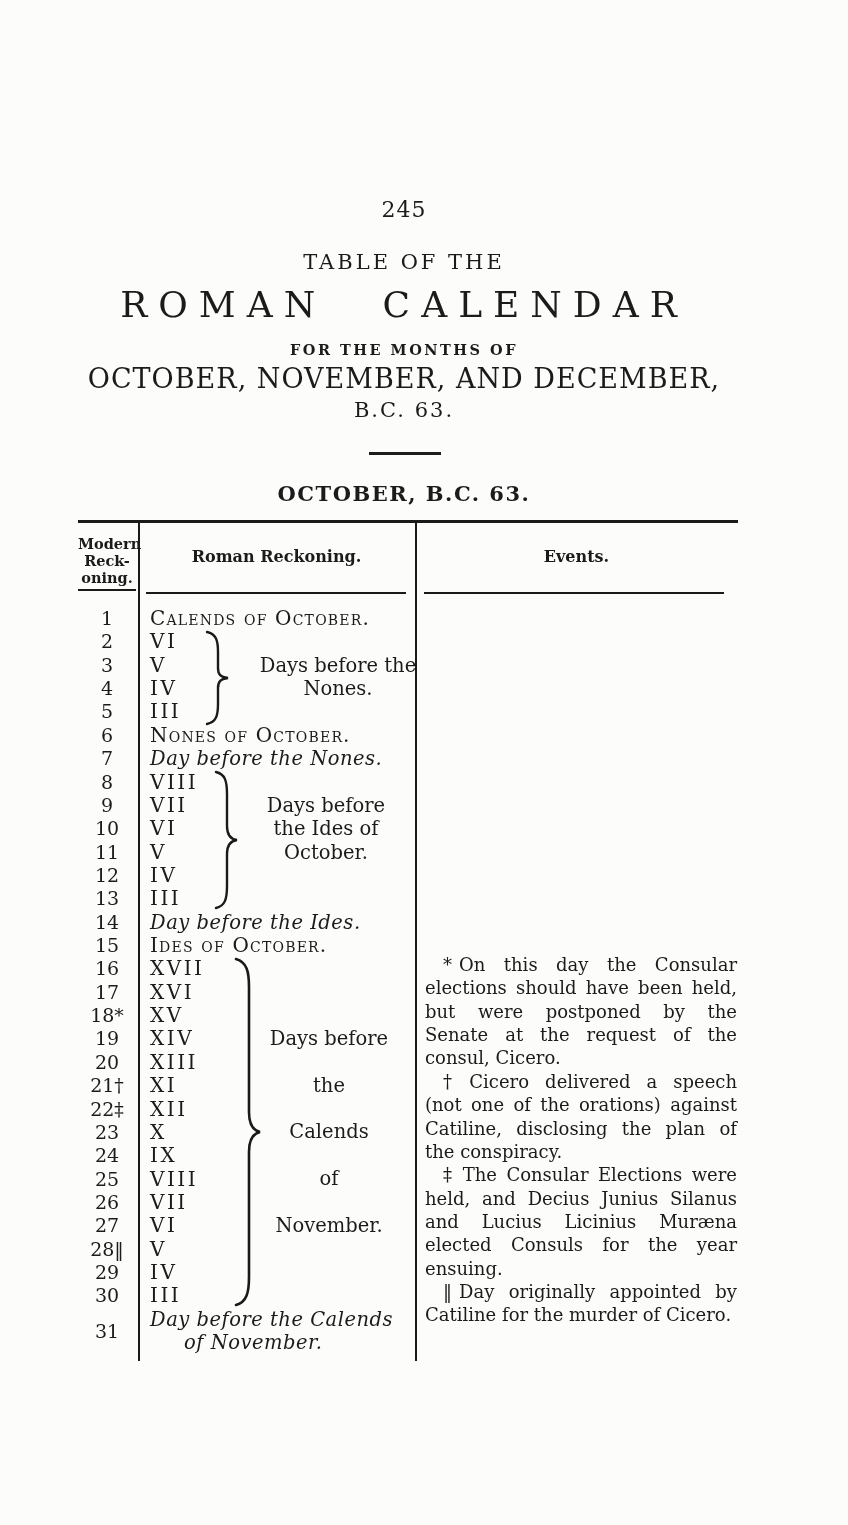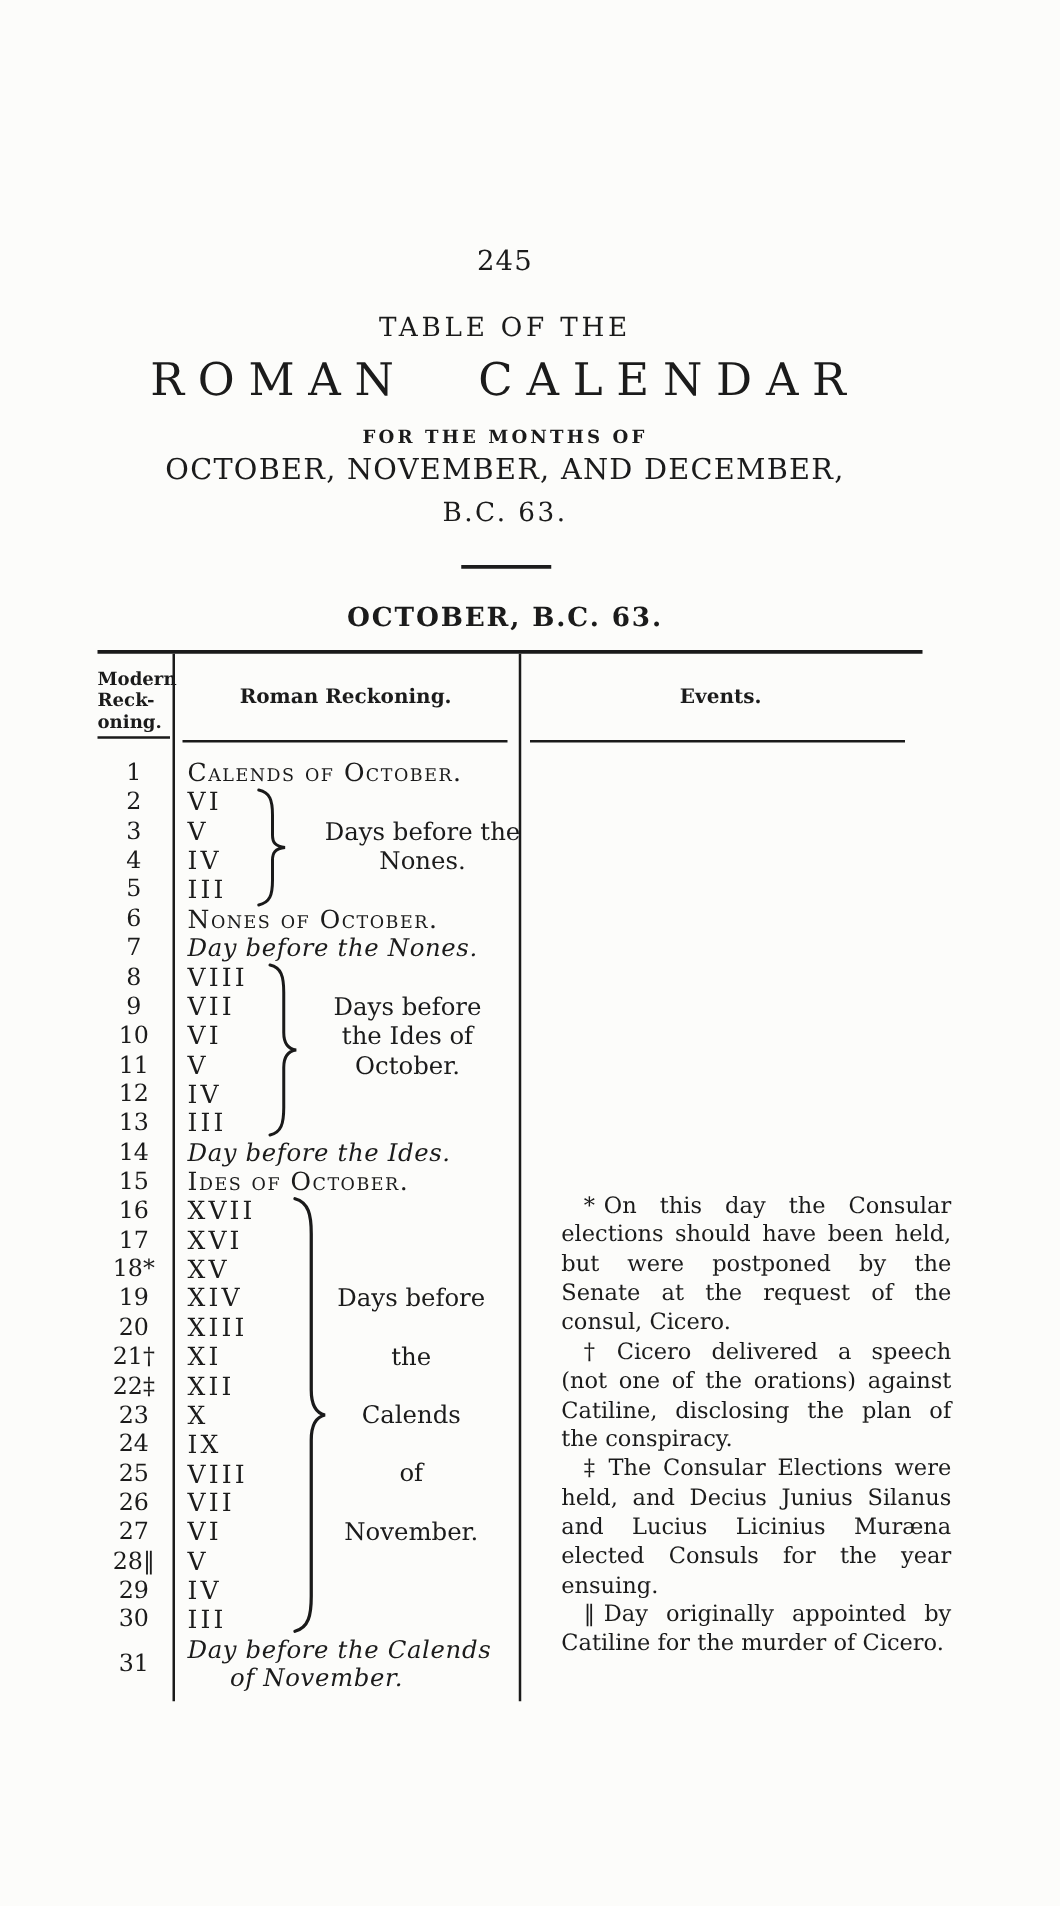--- a/index.html
+++ b/index.html
@@ -3,30 +3,30 @@
 <meta charset="utf-8">
 <style>
   html,body{margin:0;padding:0;background:#e9e9e7;}
   .page{position:relative;width:848px;height:1525px;margin:0 auto;background:#fcfcfa;
         font-family:"DejaVu Serif",serif;color:#1b1b1b;overflow:hidden;}
   .ctr{position:absolute;left:0;width:808px;text-align:center;}
   .pagenum{top:170px;font-size:22px;letter-spacing:1px;margin-top:27px;}
   .t1{top:250px;font-size:21px;letter-spacing:3px;}
   .t2{top:284px;font-size:36px;letter-spacing:11px;word-spacing:34px;}
   .t3{top:341px;font-size:14.5px;font-weight:bold;letter-spacing:2.5px;}
-  .t4{top:363px;font-size:23px;letter-spacing:1px;}
+  .t4{top:363px;font-size:27px;letter-spacing:1px;}
   .t5{top:398px;font-size:21px;letter-spacing:2px;}
   .divider{position:absolute;top:452px;left:369px;width:72px;height:3px;background:#1c1c1c;}
   .sect{top:481px;font-size:21px;letter-spacing:1.5px;font-weight:bold;}
 
   .table{position:absolute;left:78px;top:520px;width:660px;height:842px;border-top:3px solid #1a1a1a;}
   .vline{position:absolute;top:0;width:2px;background:#1a1a1a;}
   .v1{left:60px;height:838px;}
   .v2{left:337px;height:838px;}
-  .hdr-modern{position:absolute;left:0;top:12px;width:58px;
+  .hdr-modern{position:absolute;left:0;top:12px;width:58px;text-align:center;
               font-size:14.5px;line-height:17px;font-weight:600;}
   .hdr-roman{position:absolute;left:60px;top:24px;width:277px;text-align:center;font-size:16px;font-weight:600;}
   .hdr-events{position:absolute;left:337px;top:24px;width:323px;text-align:center;font-size:16px;font-weight:600;}
   .hrule{position:absolute;height:2px;background:#1a1a1a;}
   .h1{left:0;top:66px;width:58px;}
   .h2{left:68px;top:69px;width:260px;}
   .h3{left:346px;top:69px;width:300px;}
 
   .days{position:absolute;left:0;top:84px;width:58px;text-align:center;font-size:19px;}
   .d{height:23.36px;line-height:23.36px;}
@@ -44,21 +44,21 @@
   .b2{left:136px;top:247px;}
   .b3{left:155px;top:434px;}
   .brace path{fill:none;stroke:#1a1a1a;stroke-linecap:round;}
 
   .glabel{position:absolute;text-align:center;font-size:19.5px;line-height:23.36px;}
   .g1{left:170px;top:131px;width:180px;}
   .g2{left:182px;top:271px;width:132px;}
   .g3{left:185px;top:493px;width:132px;line-height:46.72px;}
 
   .events{position:absolute;left:347px;top:430px;width:312px;font-size:18px;
-          line-height:23.36px;text-align:justify;margin-left:24px;}
+          line-height:23.36px;text-align:justify;}
   .ev{margin:0;text-indent:18px;}
   .sym{margin-right:7px;}
 </style>
 </head>
 <body>
 
 <div class="page">
   <div class="ctr pagenum">245</div>
 
   <div class="ctr t1">TABLE OF THE</div>

